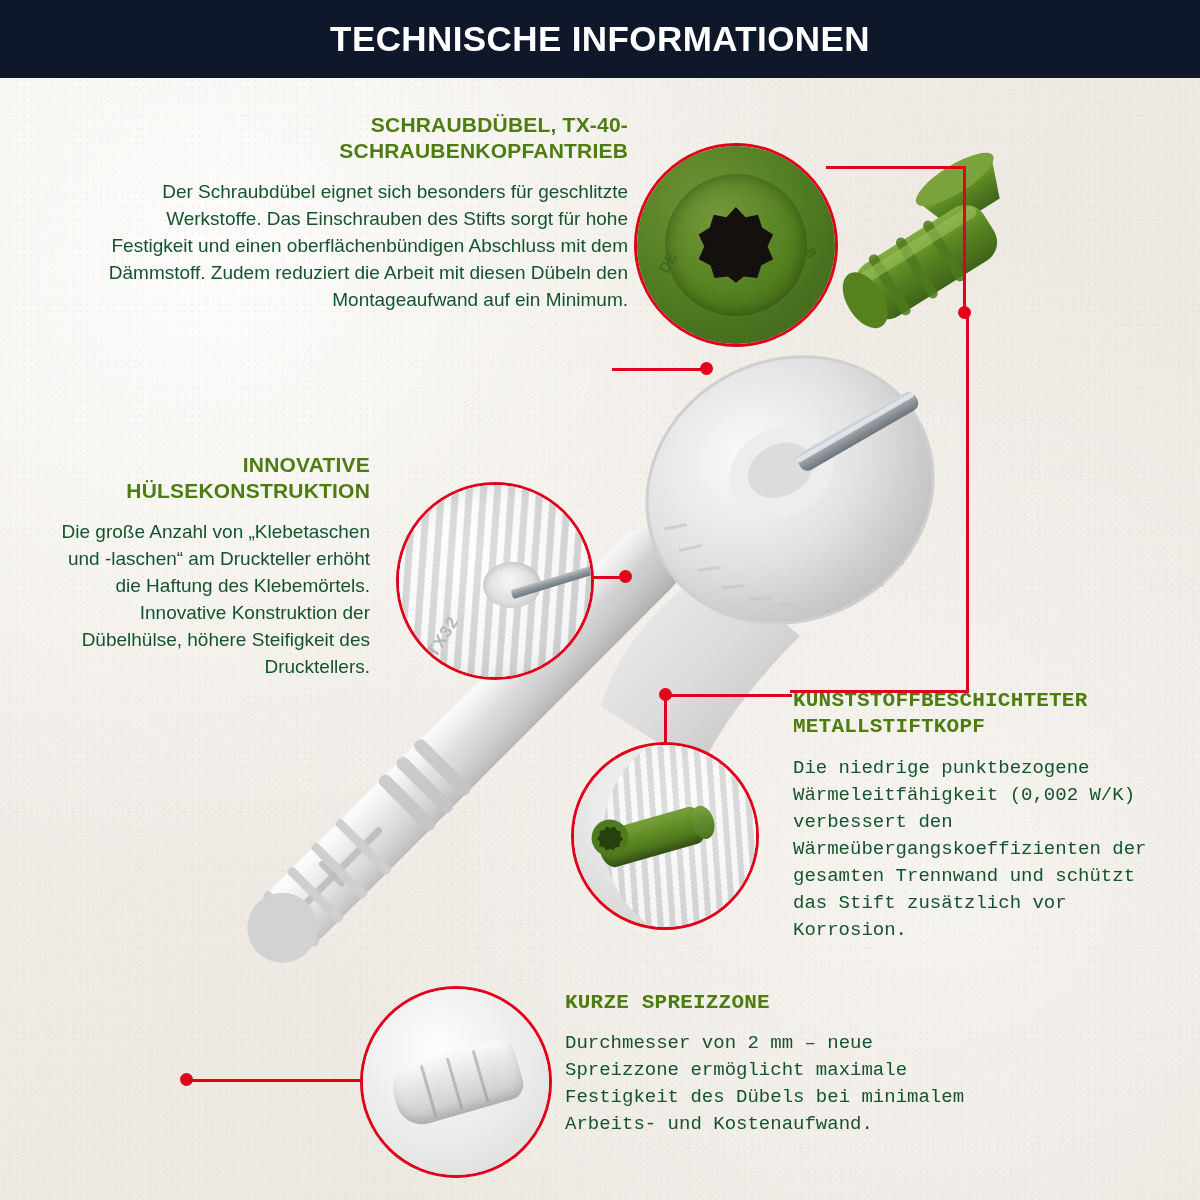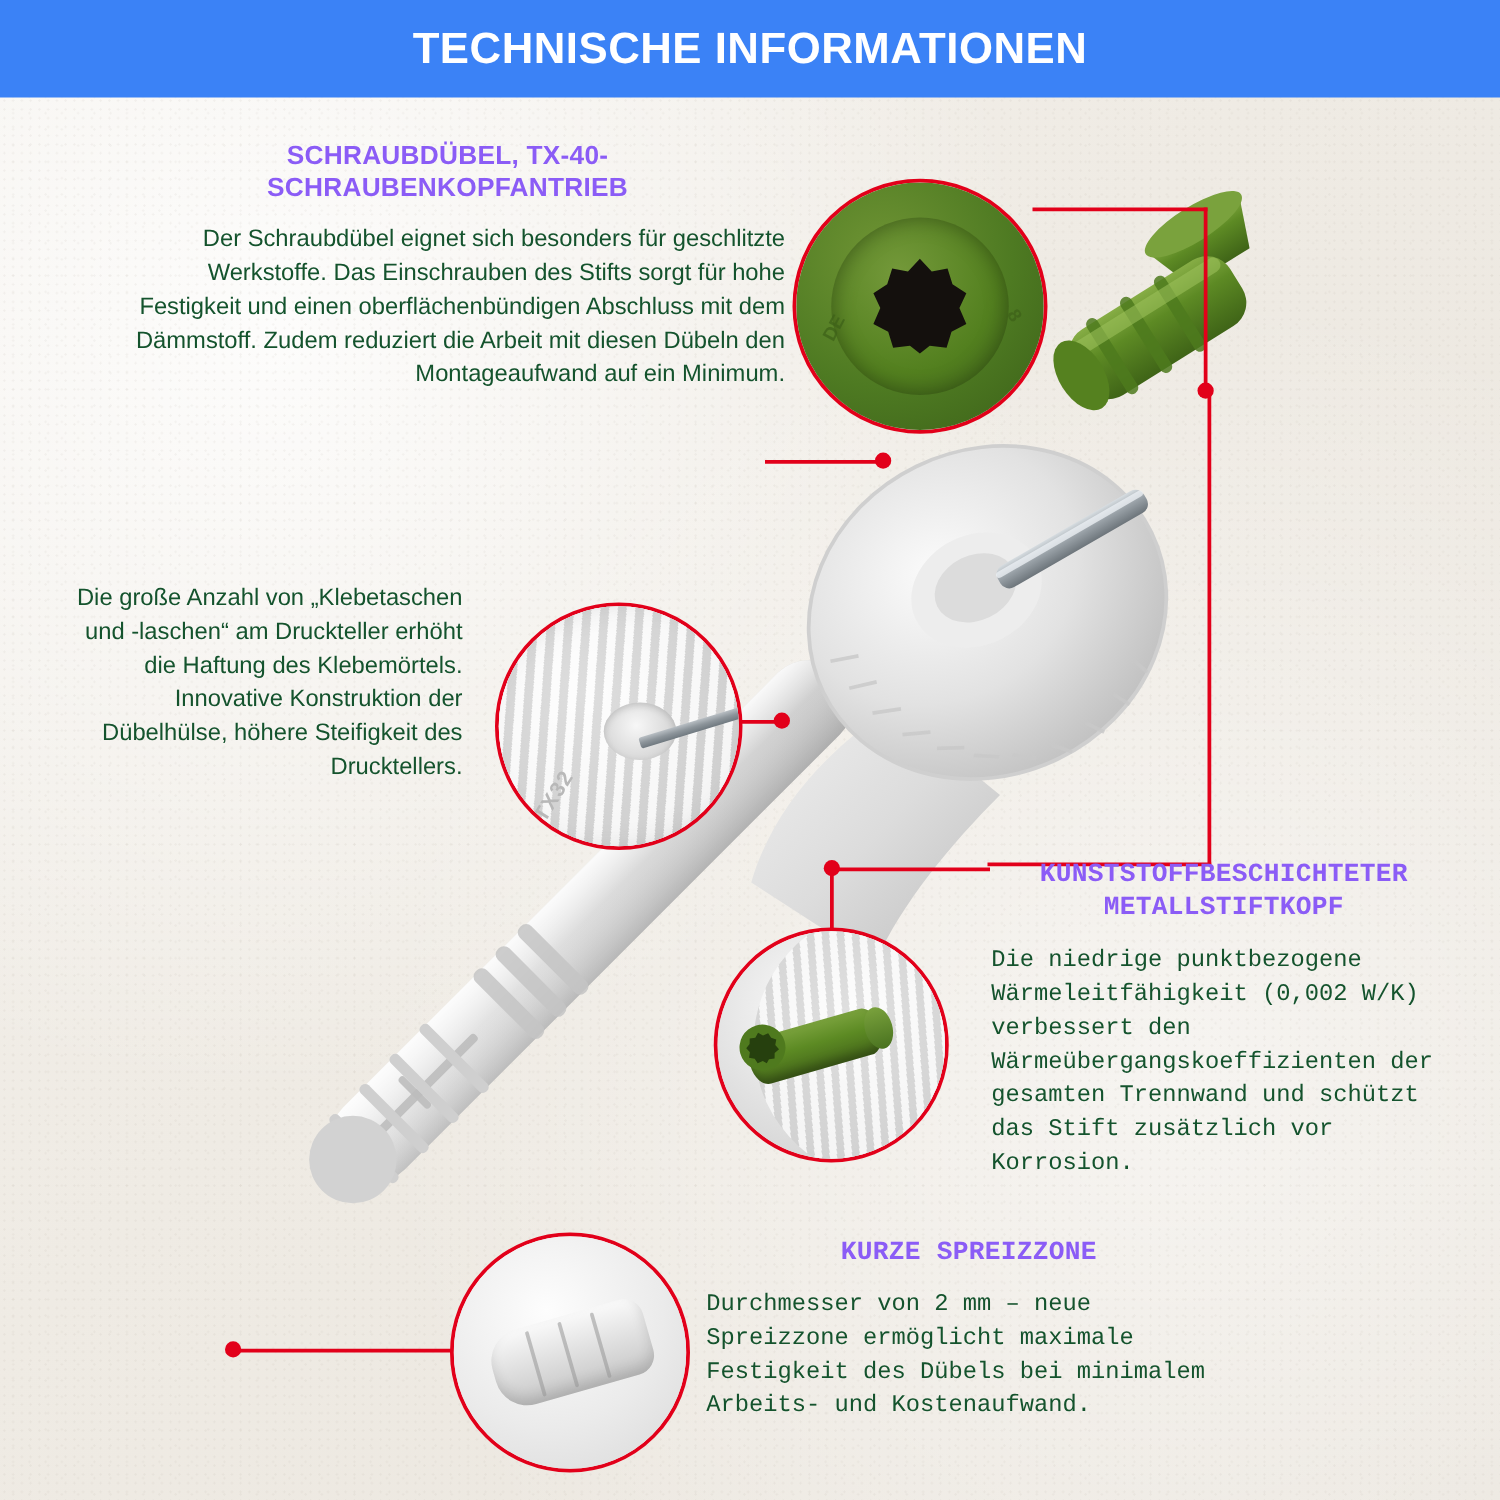--- a/index.html
+++ b/index.html
@@ -37,42 +37,41 @@
     background-size: 7px 7px, 13px 13px;
     background-position: 0 0, 4px 6px;
   }
 
   
   .header-bar {
     position: absolute;
     top: 0; left: 0;
     width: 1200px;
     height: 78px;
-    background: #3b82f6;
+    background: #0f172a;
     display: flex;
     align-items: center;
     justify-content: center;
   }
   .header-title {
     color: #ffffff;
     font-size: 35px;
     font-weight: bold;
     letter-spacing: .4px;
     text-align: center;
   }
 
   
   .block { position: absolute; }
   .block .heading {
     font-weight: bold;
-    color: #8b5cf6;
+    color: #4d7c0f;
     font-size: 21px;
     line-height: 1.26;
     letter-spacing: .2px;
-    text-align: center;
   }
   .block .body {
     color: #14532d;
     font-size: 19px;
     line-height: 1.42;
     margin-top: 14px;
   }
   .align-right { text-align: right; }
   .align-left { text-align: left; font-family: Liberation Mono, monospace; }
 
@@ -404,20 +403,21 @@
       <div class="spreiz-rib" style="left:68%;"></div>
     </div>
   </div>
 
   <div class="block align-right" id="block-screw">
     <div class="heading">SCHRAUBDÜBEL, TX-40-SCHRAUBENKOPFANTRIEB</div>
     <div class="body">Der Schraubdübel eignet sich besonders für geschlitzte Werkstoffe. Das Einschrauben des Stifts sorgt für hohe Festigkeit und einen oberflächenbündigen Abschluss mit dem Dämmstoff. Zudem reduziert die Arbeit mit diesen Dübeln den Montageaufwand auf ein Minimum.</div>
   </div>
 
   <div class="block align-right" id="block-sleeve">
+    <div class="heading">INNOVATIVE HÜLSEKONSTRUKTION</div>
     <div class="body">Die große Anzahl von „Klebetaschen und -laschen“ am Druckteller erhöht die Haftung des Klebemörtels. Innovative Konstruktion der Dübelhülse, höhere Steifigkeit des Drucktellers.</div>
   </div>
 
   <div class="block align-left" id="block-metalhead">
     <div class="heading">KUNSTSTOFFBESCHICHTETER METALLSTIFTKOPF</div>
     <div class="body">Die niedrige punktbezogene Wärmeleitfähigkeit (0,002 W/K) verbessert den Wärmeübergangskoeffizienten der gesamten Trennwand und schützt das Stift zusätzlich vor Korrosion.</div>
   </div>
 
   <div class="block align-left" id="block-spreiz">
     <div class="heading">KURZE SPREIZZONE</div>

